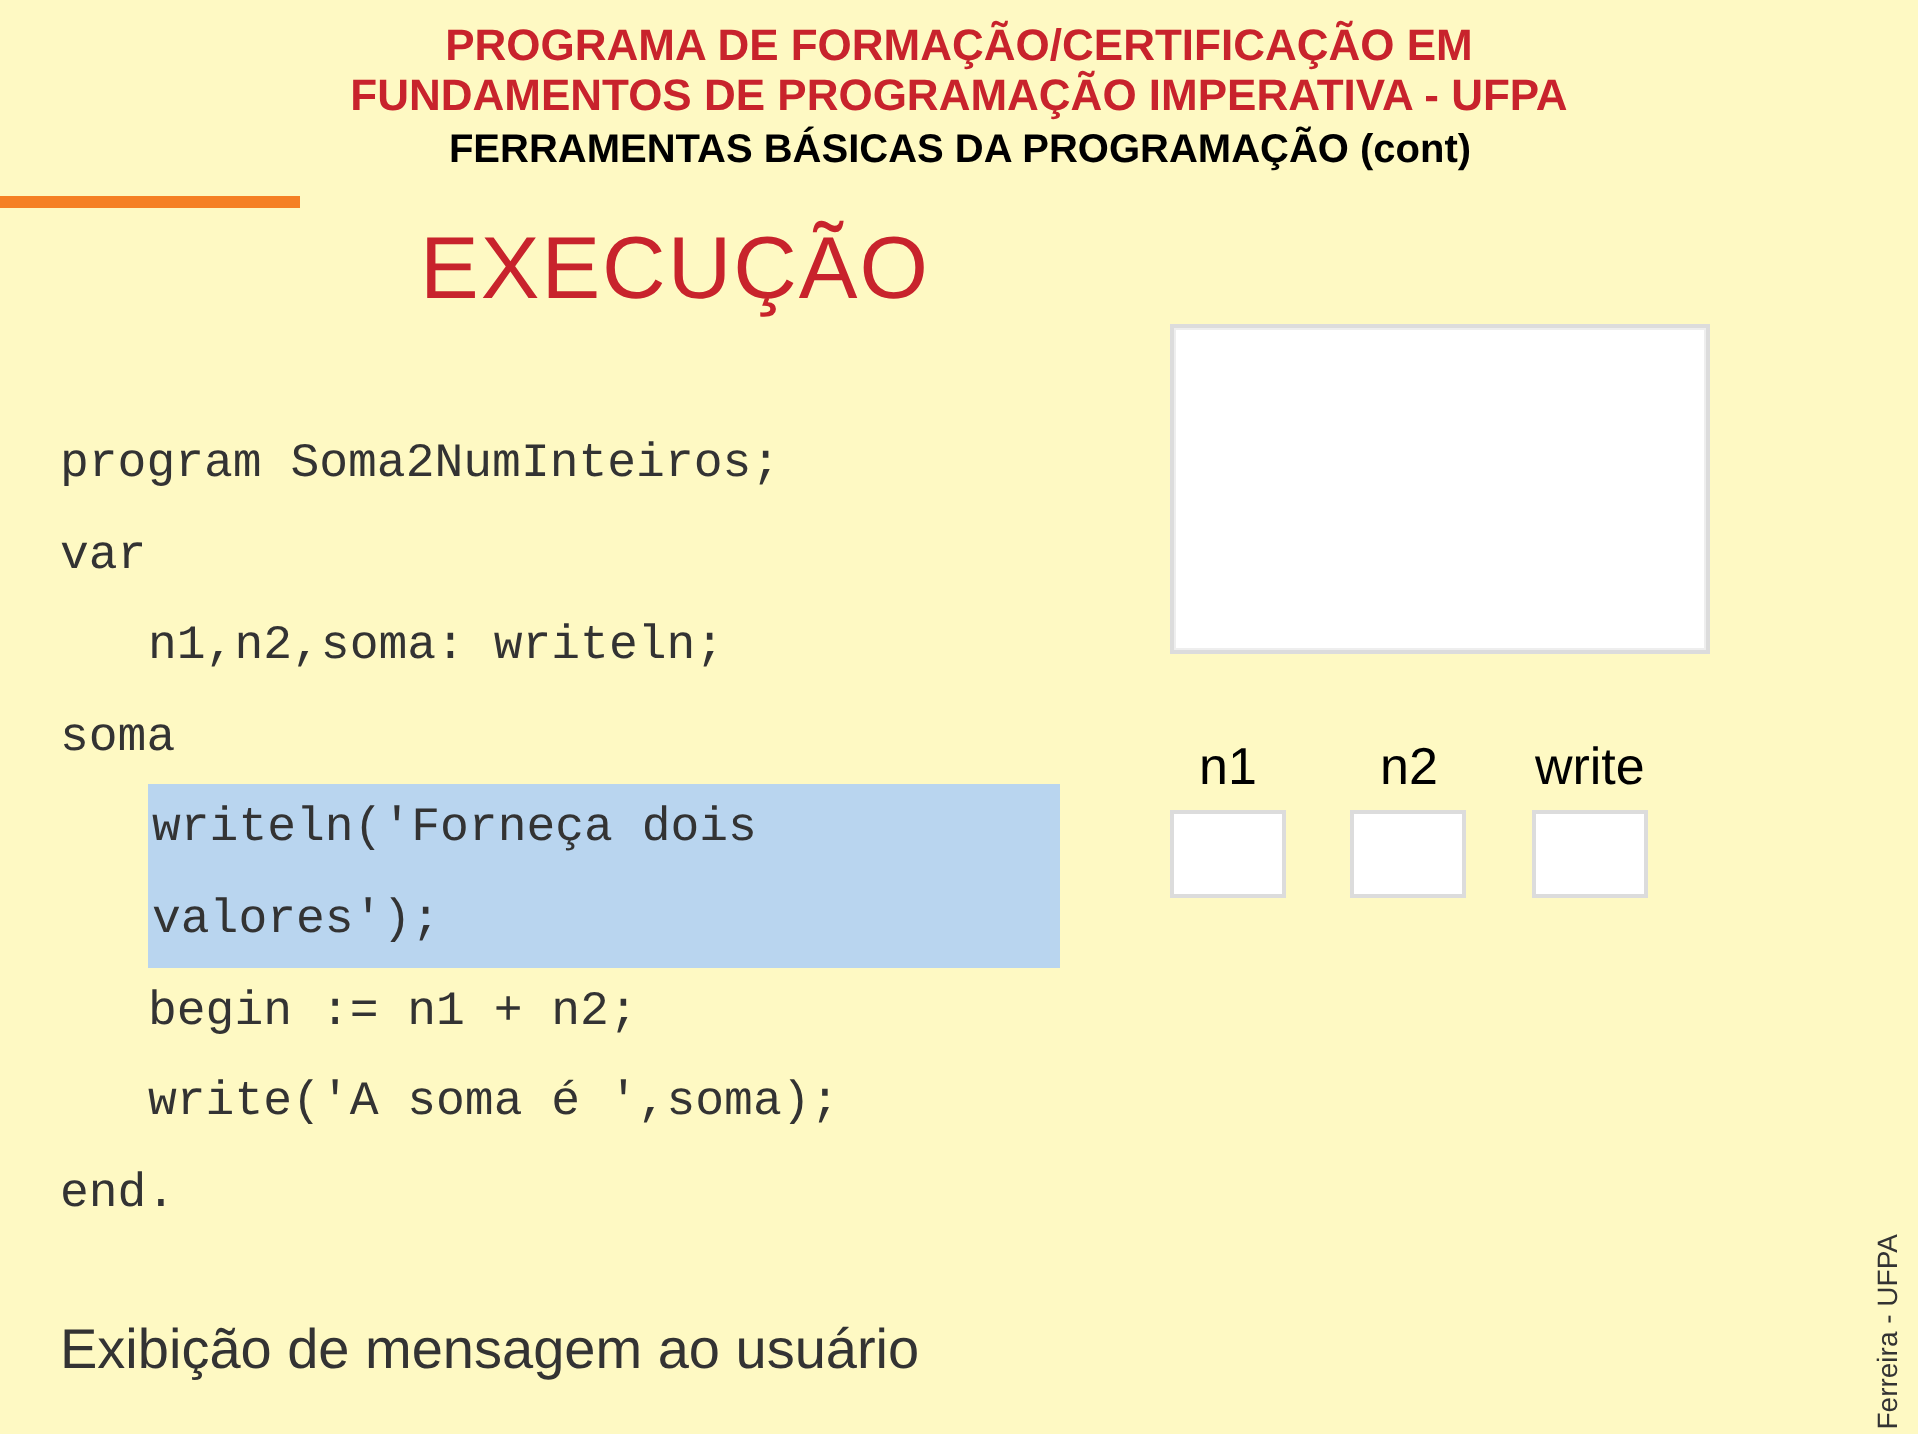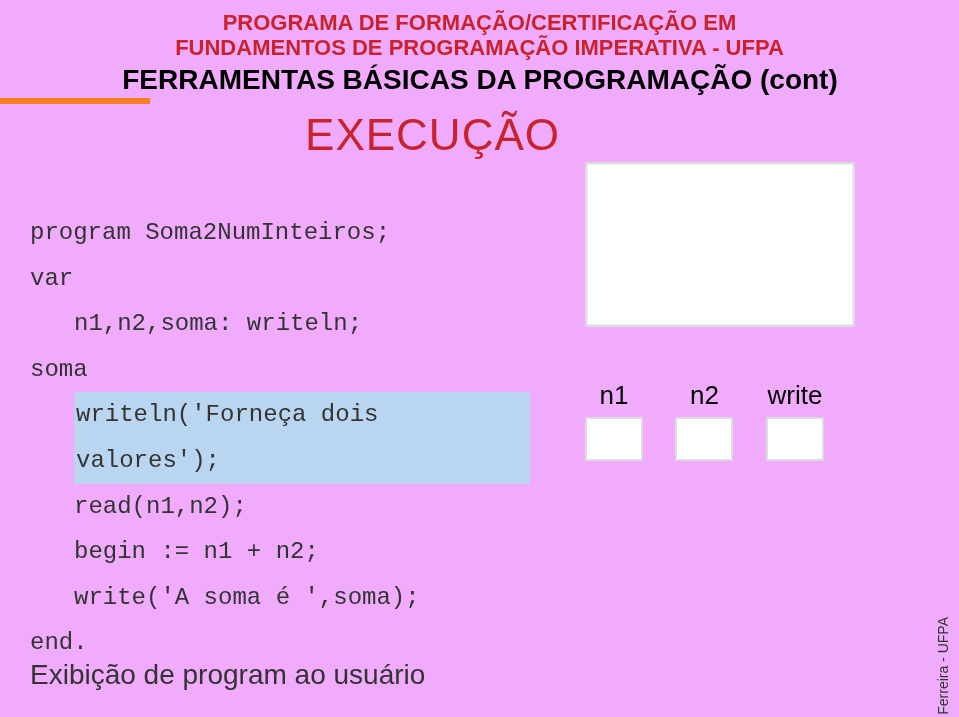--- a/index.html
+++ b/index.html
@@ -1,28 +1,28 @@
 <!DOCTYPE html>
 <html><head>
 <meta charset="utf-8">
 <style>
   * { box-sizing: border-box; margin: 0; padding: 0; }
   html, body { width: 959px; height: 717px; font-family: Arial, Helvetica, sans-serif; background: #fff; color: #000; overflow: hidden; }
-  .slide { position: relative; width: 959px; height: 717px; background: #f0abfc; }
+  .slide { position: relative; width: 959px; height: 717px; background: #fef9c3; }
   .orange-bar { position: absolute; left: 0; top: 98px; width: 150px; height: 6px; background: #f58025; }
   .header { position: absolute; left: 0; top: 10px; width: 100%; text-align: center; }
   .header .line { color: #c8232c; font-weight: bold; font-size: 22px; line-height: 1.15; }
-  .subtitle { position: absolute; top: 64px; left: 120px; width: 720px; text-align: center; font-size: 28px; font-weight: bold; color: #000; }
-  .execucao { position: absolute; top: 110px; left: 210px; width: 350px; text-align: right; font-size: 44px; color: #c8232c; letter-spacing: 1px; }
+  .subtitle { position: absolute; top: 64px; left: 120px; width: 720px; text-align: center; font-size: 20px; font-weight: bold; color: #000; }
+  .execucao { position: absolute; top: 110px; left: 210px; width: 350px; text-align: left; font-size: 44px; color: #c8232c; letter-spacing: 1px; }
   .side-label { position: absolute; right: 8px; bottom: 100px; font-size: 14px; color: #333; transform: rotate(-90deg); transform-origin: right bottom; white-space: nowrap; }
   .code-area { position: absolute; left: 30px; top: 210px; width: 500px; font-family: "Courier New", Courier, monospace; font-size: 24px; line-height: 1.9; color: #333; }
   .code-area .indent { padding-left: 44px; }
   .code-area .hl { background: #b9d5ef; display: inline-block; padding: 0 2px; }
   .console-box { position: absolute; left: 585px; top: 162px; width: 270px; height: 165px; border: 2px solid #dcdcdc; background: #fff; box-shadow: inset 0 0 0 1px #eee; }
-  .vars-area { position: absolute; left: 585px; top: 380px; width: 310px; }
+  .vars-area { position: absolute; left: 585px; top: 368px; width: 310px; }
   .var-group { display: inline-block; text-align: center; margin-right: 28px; vertical-align: top; }
   .var-label { font-family: Arial, Helvetica, sans-serif; font-size: 26px; font-weight: normal; margin-bottom: 6px; }
   .var-box { width: 58px; height: 44px; border: 2px solid #dcdcdc; margin: 0 auto; background: #fff; }
   .footer-text { position: absolute; left: 30px; bottom: 26px; font-size: 28px; color: #333; }
 </style>
 </head>
 <body>
 <div class="slide">
 
   <div class="header">
@@ -37,21 +37,20 @@
   <div class="execucao">EXECUÇÃO</div>
 
   <div class="side-label">Prof. Benedito Ferreira - UFPA</div>
 
   <div class="code-area">
     <div>program Soma2NumInteiros;</div>
     <div>var</div>
     <div class="indent">n1,n2,soma: writeln;</div>
     <div>soma</div>
     <div class="indent"><span class="hl">writeln('Forneça dois valores');</span></div>
-    <div class="indent">read(n1,n2);</div>
     <div class="indent">begin := n1 + n2;</div>
     <div class="indent">write('A soma é ',soma);</div>
     <div>end.</div>
   </div>
 
   <div class="console-box"></div>
 
   <div class="vars-area">
     <div class="var-group">
       <div class="var-label">n1</div>
@@ -60,14 +59,14 @@
     <div class="var-group">
       <div class="var-label">n2</div>
       <div class="var-box"></div>
     </div>
     <div class="var-group">
       <div class="var-label">write</div>
       <div class="var-box"></div>
     </div>
   </div>
 
-  <div class="footer-text">Exibição de program ao usuário</div>
+  <div class="footer-text">Exibição de mensagem ao usuário</div>
 </div>
 
 </body></html>

